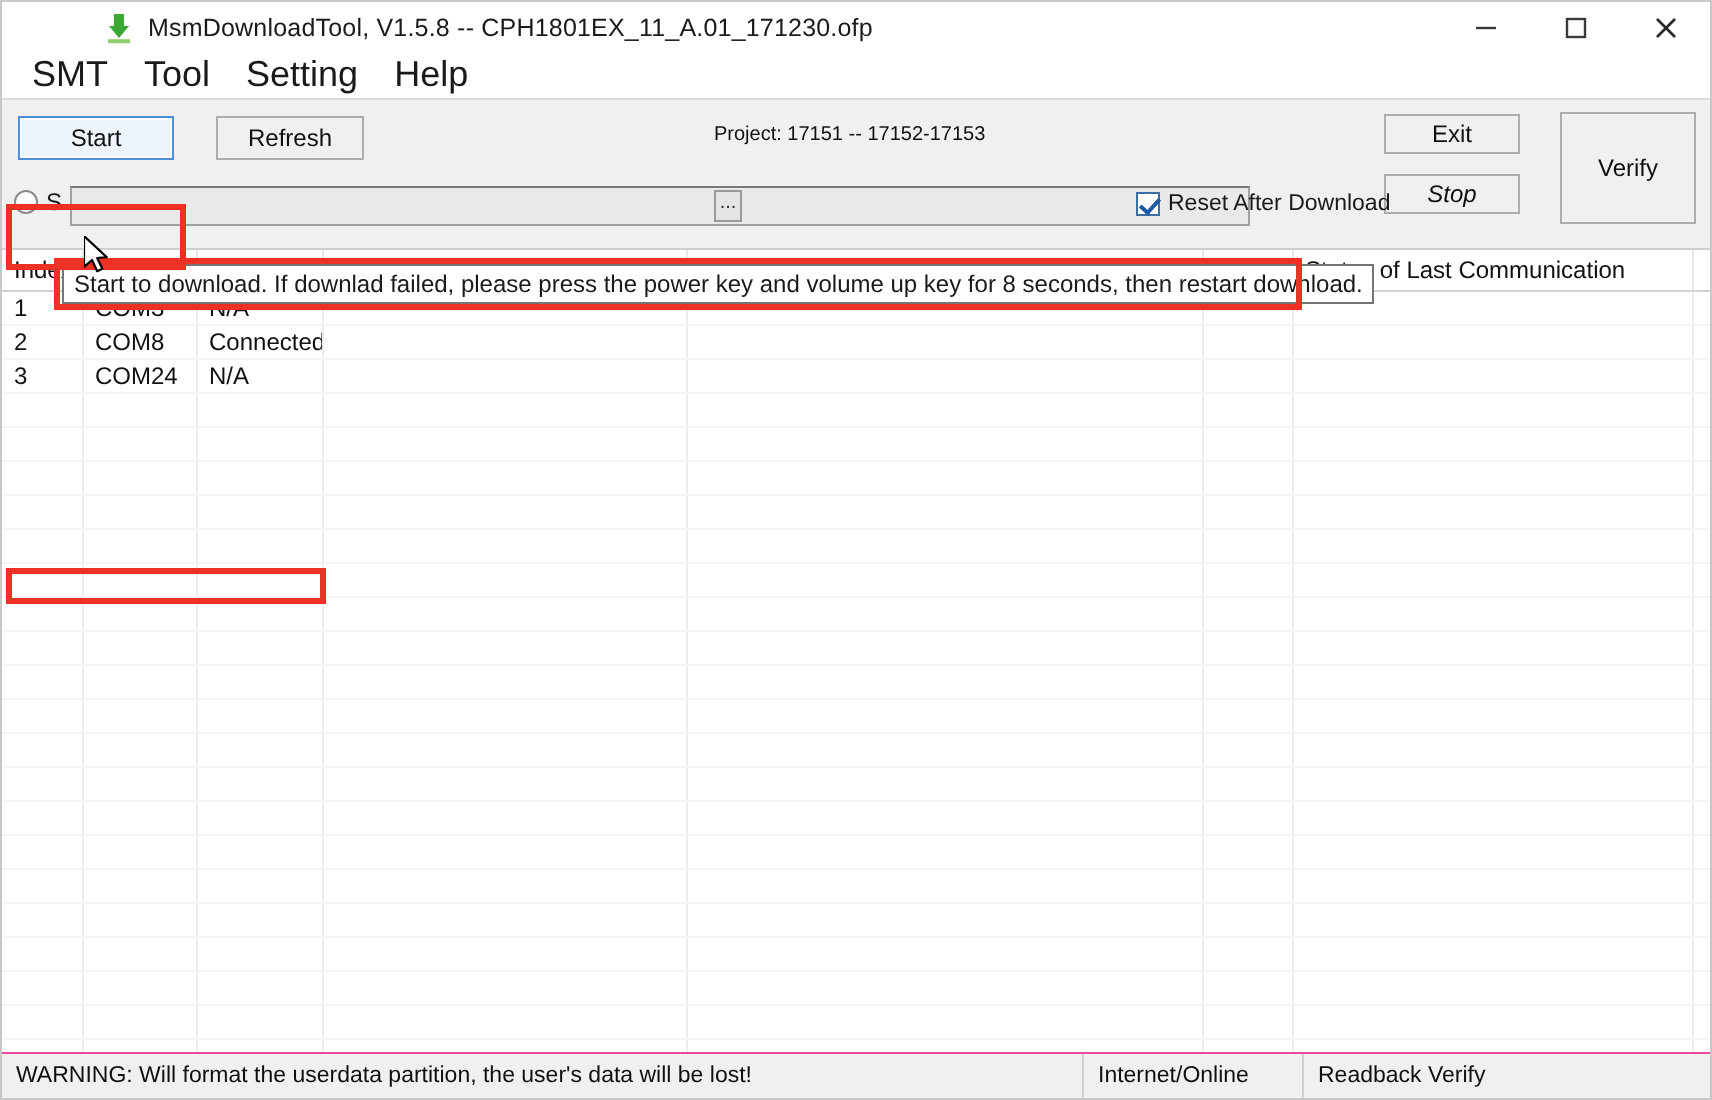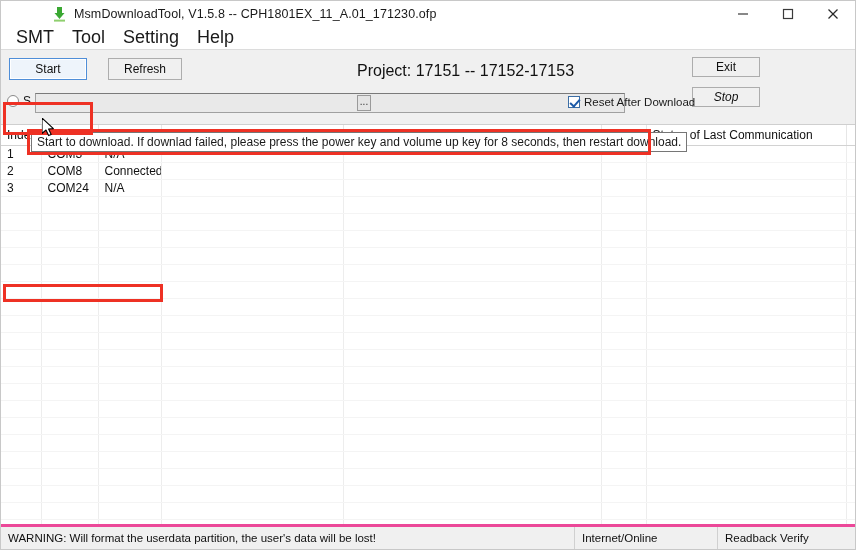--- a/index.html
+++ b/index.html
@@ -118,21 +118,21 @@
   #start-btn   { left: 8px;   top: 8px;  width: 78px;  height: 22px; }
   #refresh-btn { left: 107px; top: 8px;  width: 74px;  height: 22px; }
   #exit-btn    { left: 691px; top: 7px;  width: 68px;  height: 20px; }
   #stop-btn    { left: 691px; top: 37px; width: 68px;  height: 20px; font-style: italic; }
   #verify-btn  { left: 779px; top: 6px;  width: 68px;  height: 56px; }
 
   .project-label {
     position: absolute;
     left: 356px;
     top: 12px;
-    font-size: 16px;
+    font-size: 10px;
     color: #111;
     white-space: nowrap;
   }
 
   
   .second-row {
     position: absolute;
     left: 0;
     top: 40px;
     right: 0;
@@ -302,26 +302,25 @@
     overflow: hidden;
     background: #ffffff;
   }
   table.grid tr.empty td { color: transparent; }
 
   
   .statusbar {
     height: 22px;
     min-height: 22px;
     background: #f0f0f0;
-    border-top: 3px solid #ec4899;
+    border-top: 1px solid #ec4899;
     display: flex;
     align-items: center;
     font-size: 11.5px;
     color: #101010;
-    gap: 33px;
   }
   .status-cell {
     height: 22px;
     display: flex;
     align-items: center;
     padding-left: 7px;
     box-sizing: border-box;
     white-space: nowrap;
   }
   #status-warning { width: 540px; }
@@ -373,20 +372,21 @@
 
   <div class="toolbar">
 
     <div class="btn focused" id="start-btn">Start</div>
     <div class="btn" id="refresh-btn">Refresh</div>
 
     <div class="project-label">Project: 17151 -- 17152-17153</div>
 
     <div class="btn" id="exit-btn">Exit</div>
     <div class="btn" id="stop-btn">Stop</div>
+    <div class="btn" id="verify-btn">Verify</div>
 
     <div class="second-row">
       <div class="radio-wrap">
         <span class="radio-dot"></span>
         <span class="radio-label">S</span>
       </div>
       <div class="sunk-field">
         <div class="field-text"></div>
       </div>
       <div class="dotdotdot-btn">...</div>

